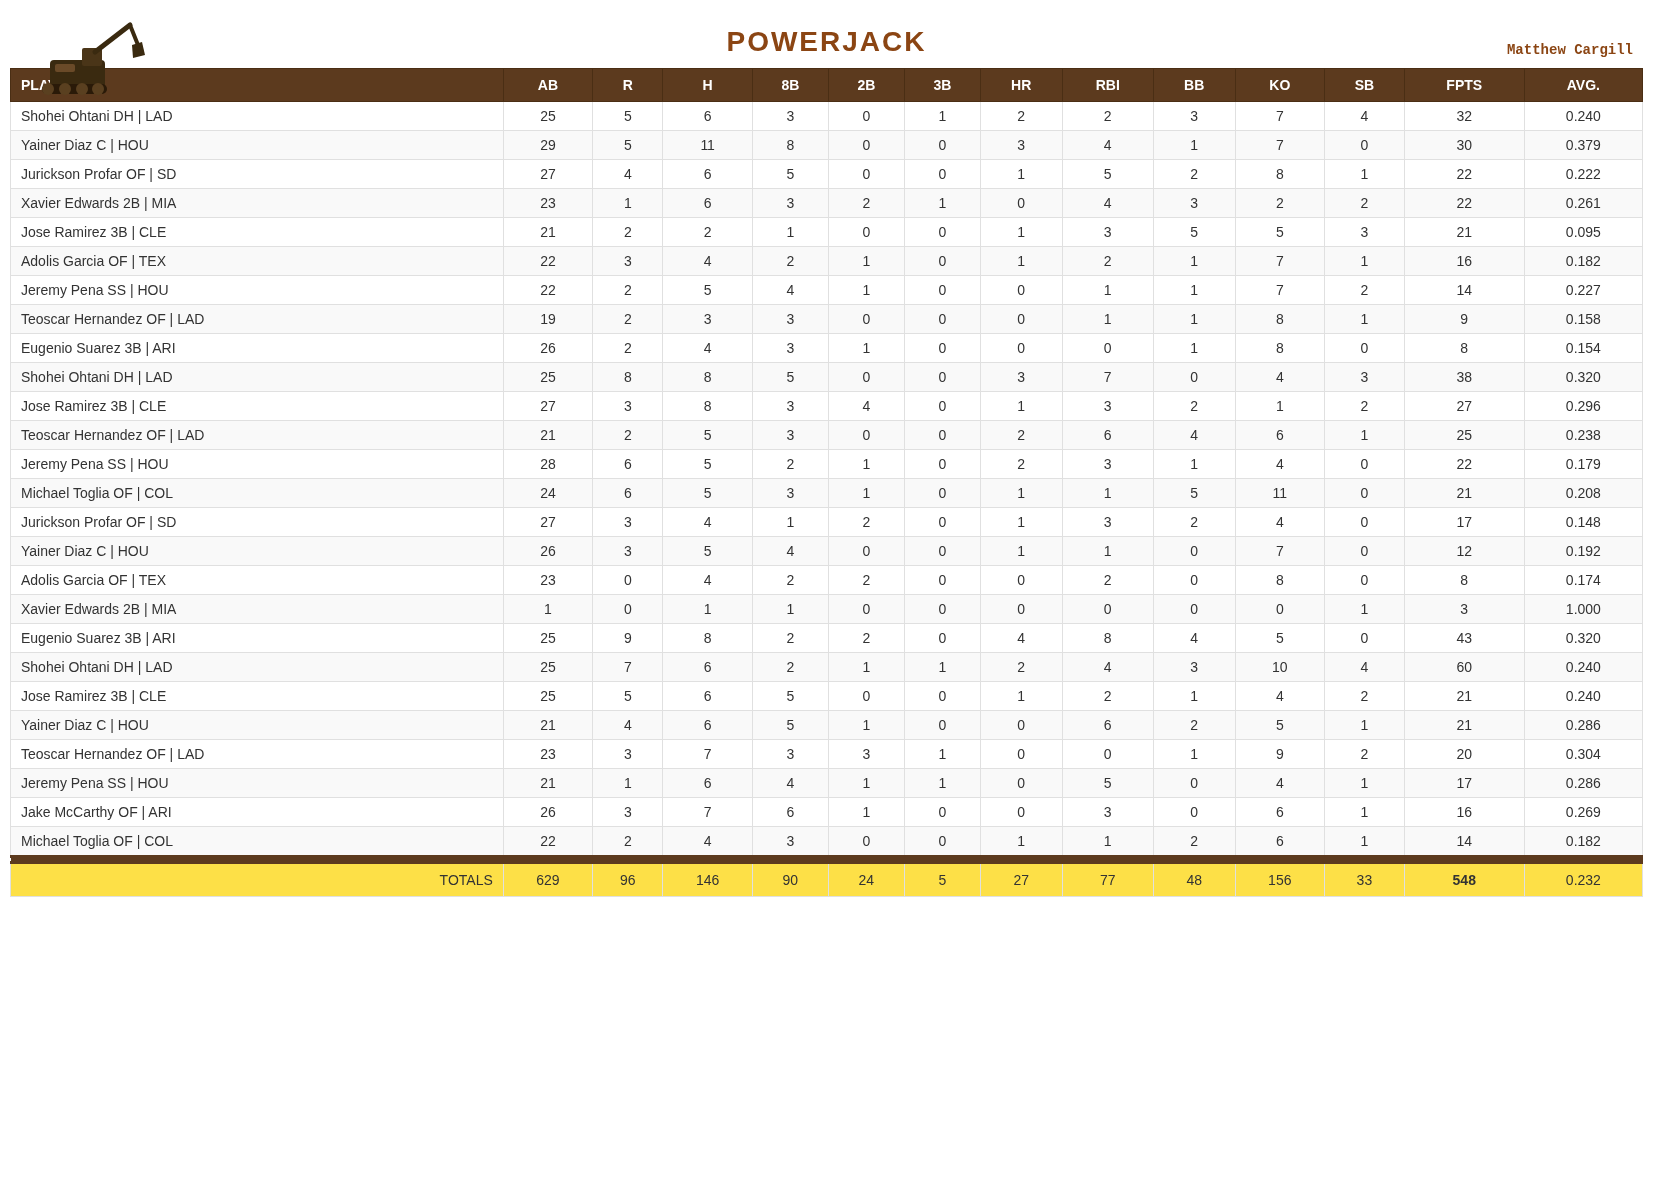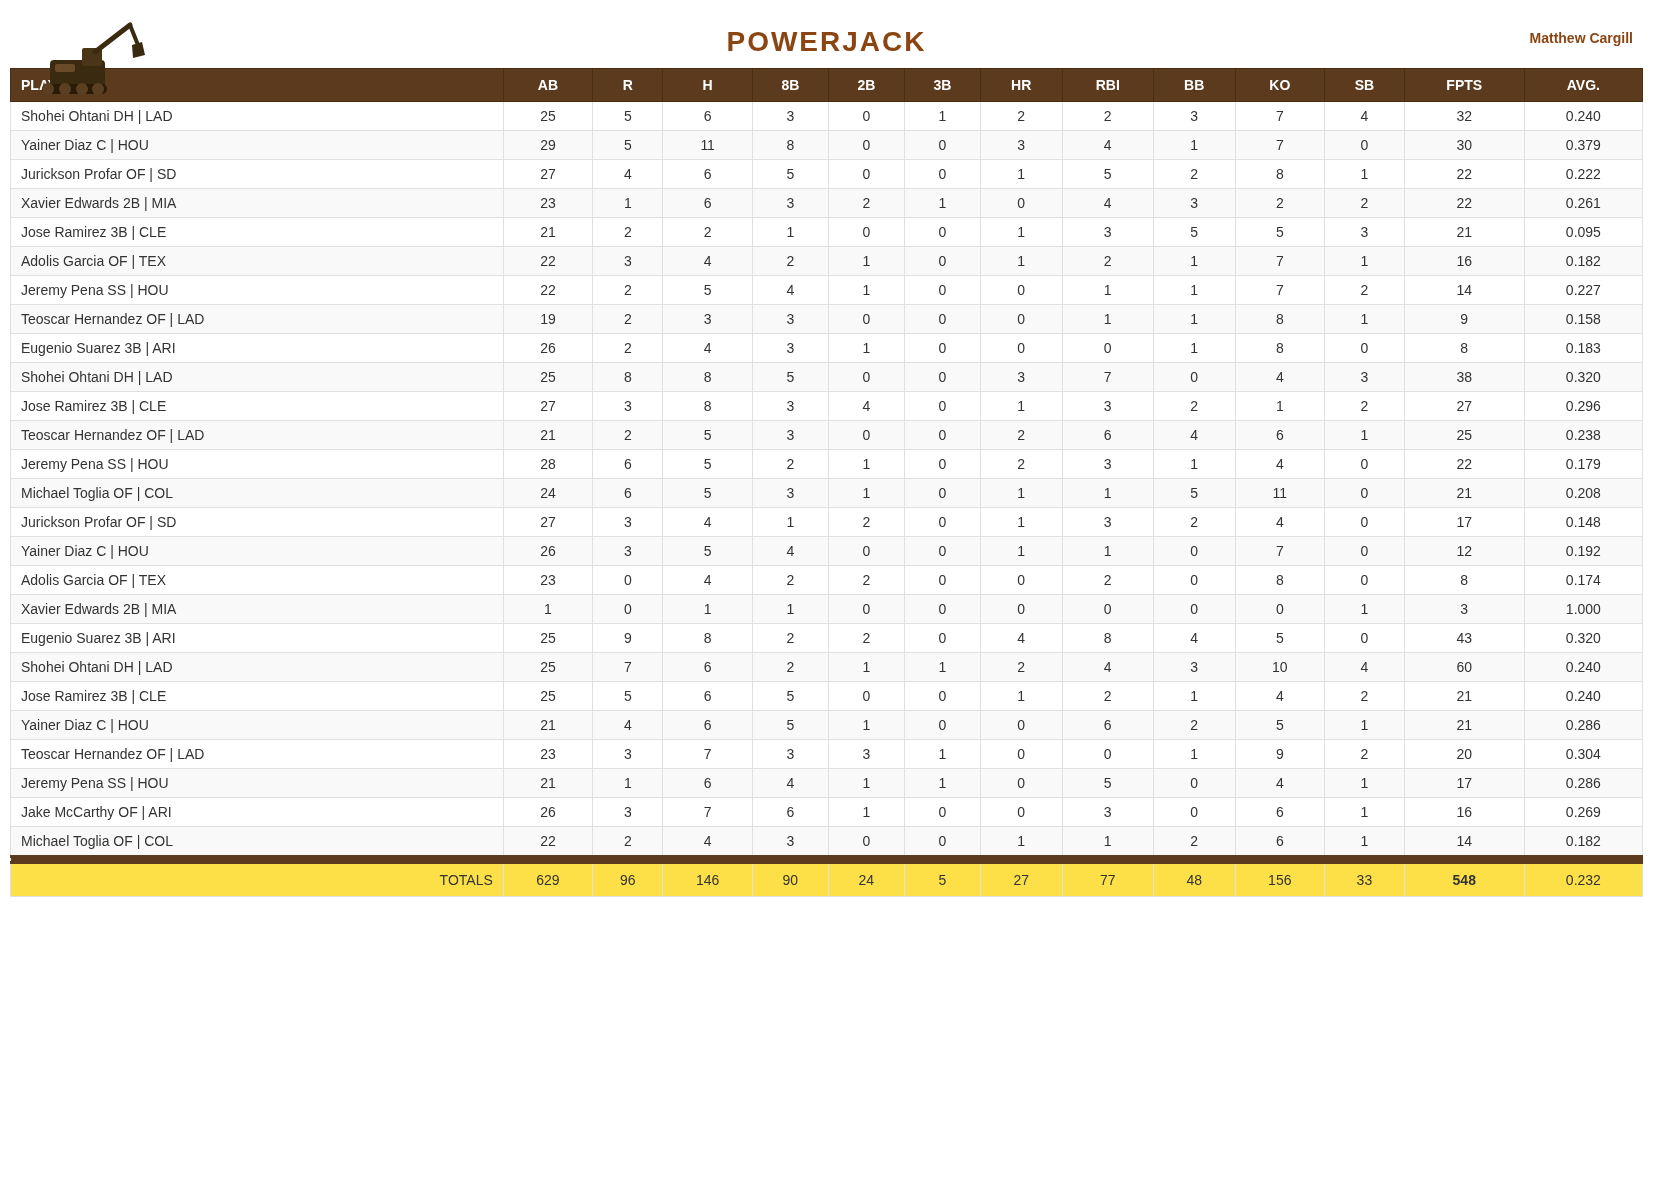--- a/index.html
+++ b/index.html
@@ -29,24 +29,25 @@
       font-size: 28px;
       font-weight: bold;
       color: #8B4513;
       letter-spacing: 2px;
       text-align: center;
       margin-top: 8px;
     }
     .user-name {
       position: absolute;
       right: 20px;
-      top: 30px;
+      top: 42px;
       font-size: 14px;
       font-weight: bold;
       color: #8B4513;
+      font-family: Liberation Mono, monospace;
     }
     .table-container {
       padding: 0 10px 10px 10px;
     }
     table {
       width: 100%;
       border-collapse: collapse;
       font-size: 14px;
     }
     thead tr {
@@ -299,21 +300,21 @@
           <td>4</td>
           <td>3</td>
           <td>1</td>
           <td>0</td>
           <td>0</td>
           <td>0</td>
           <td>1</td>
           <td>8</td>
           <td>0</td>
           <td>8</td>
-          <td>0.183</td>
+          <td>0.154</td>
         </tr>
         <tr>
           <td class="player-col">Shohei Ohtani DH | LAD</td>
           <td>25</td>
           <td>8</td>
           <td>8</td>
           <td>5</td>
           <td>0</td>
           <td>0</td>
           <td>3</td>

